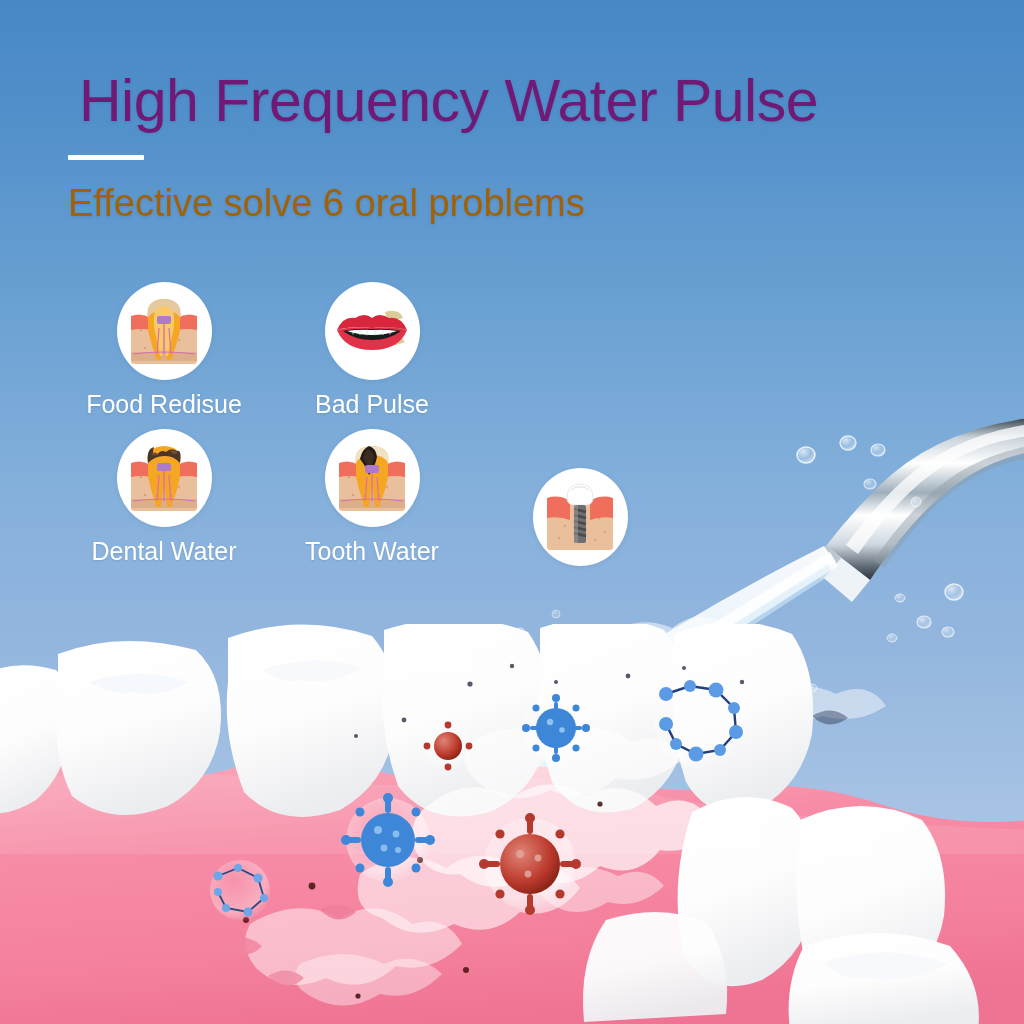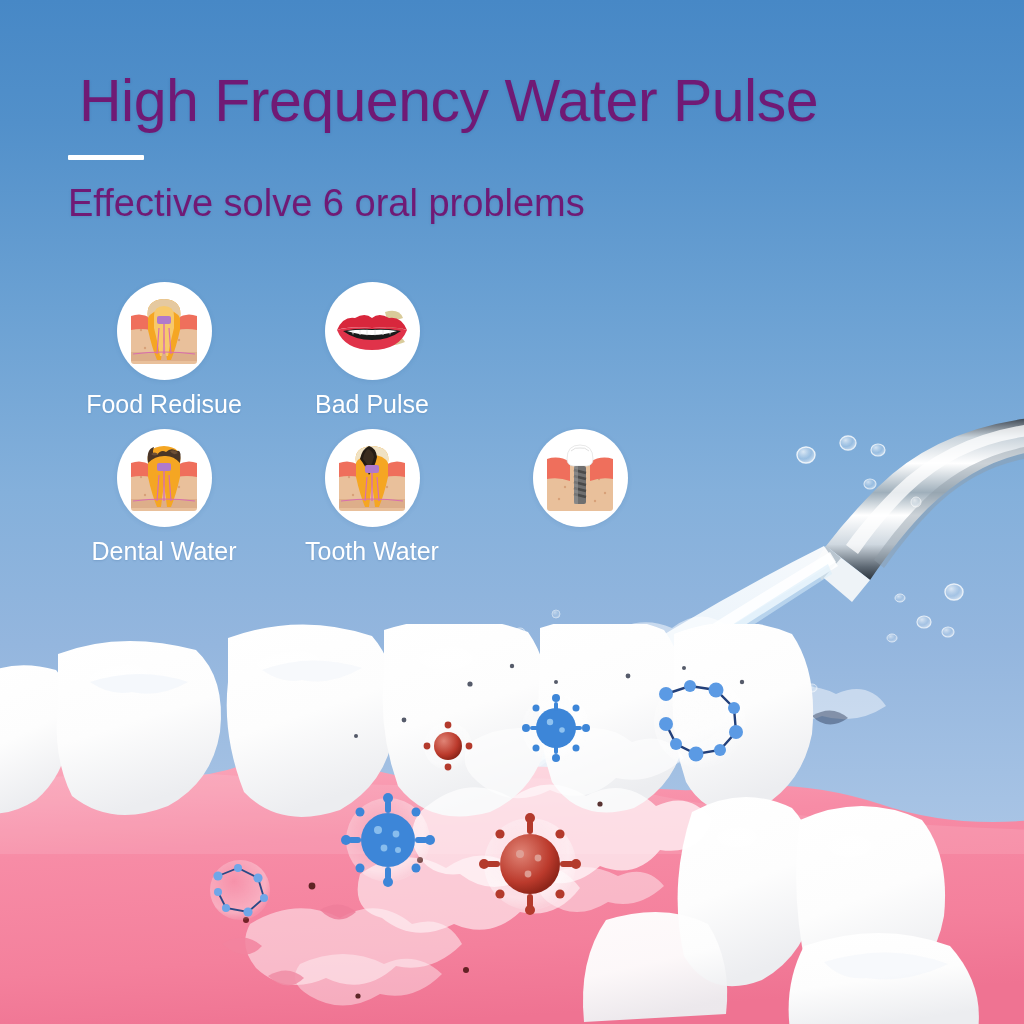--- a/index.html
+++ b/index.html
@@ -51,36 +51,37 @@
     height: 5px;
     background: #ffffff;
     border-radius: 1px;
   }
   .subhead {
     position: absolute;
     left: 68px;
     top: 182px;
     font-size: 38px;
     font-weight: 400;
-    color: #701a75;
+    color: #a16207;
     white-space: nowrap;
     text-shadow: 0 1px 3px rgba(30,70,120,0.15);
   }
 
   
   .features {
     position: absolute;
     left: 60px;
     top: 282px;
     width: 640px;
   }
   .feature-row {
     display: flex;
     gap: 0px;
     margin-bottom: 10px;
+    align-items: flex-end;
   }
   .feature {
     width: 208px;
     display: flex;
     flex-direction: column;
     align-items: center;
   }
   .feature-badge {
     width: 95px;
     height: 98px;

